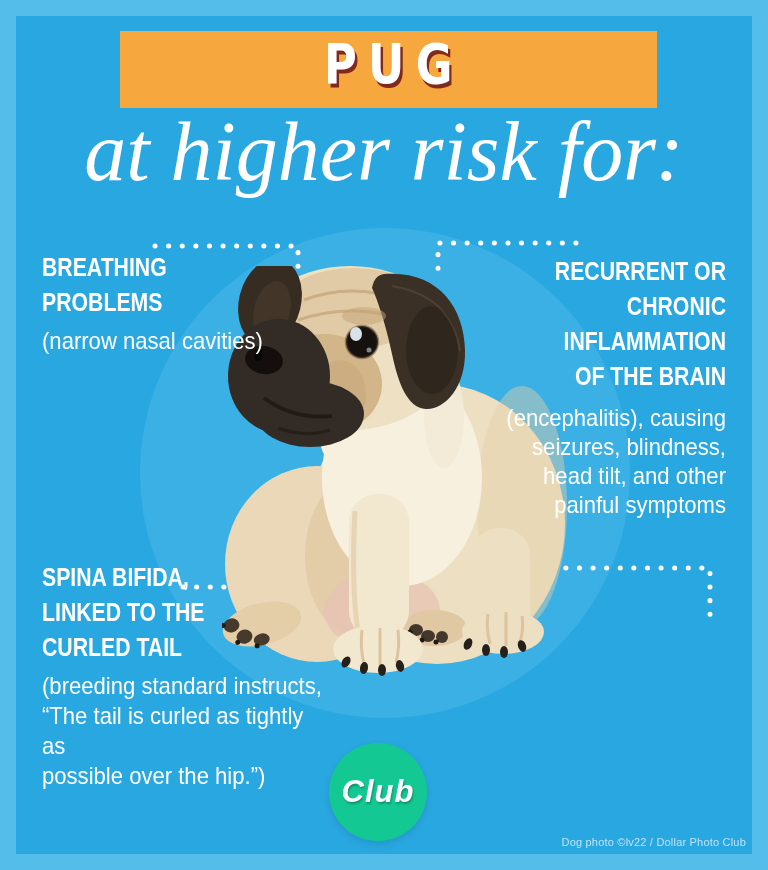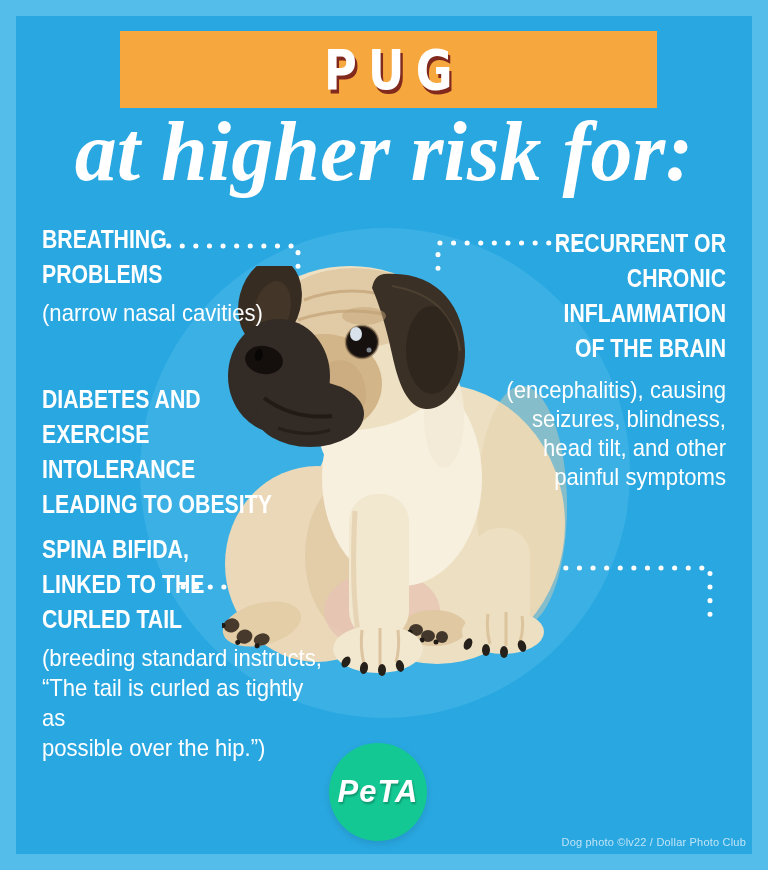--- a/index.html
+++ b/index.html
@@ -1,27 +1,27 @@
 <!DOCTYPE html>
 <html style="--frame: #55bdea; --bg: #29a7e0; --circle: #3ab0e5; --banner_bg: #f6a73e; --banner_shadow: #80291c; --text: #ffffff; --logo_bg: #13c893; --credit: #bfe4f6;"><head>
 <meta charset="utf-8">
 <style>
   html,body{margin:0;padding:0;}
   body{width:768px;height:870px;font-family:"Liberation Sans",sans-serif;}
   .poster{position:relative;width:768px;height:870px;background:var(--frame);overflow:hidden;}
   .inner{position:absolute;left:16px;top:16px;right:16px;bottom:16px;background:var(--bg);}
   .bg-circle{position:absolute;left:140px;top:228px;width:490px;height:490px;border-radius:50%;background:var(--circle);}
   .banner{position:absolute;left:120px;top:31px;width:537px;height:77px;background:var(--banner_bg);
-          display:flex;align-items:center;justify-content:center;}
+          display:flex;justify-content:center;}
   .banner-text{font-family:"DejaVu Sans",sans-serif;font-weight:700;font-size:56px;color:var(--text);
           letter-spacing:14px;padding-left:14px;transform:scaleX(.8);
           text-shadow:3px 4px 0 var(--banner_shadow);}
   .title{position:absolute;left:0;right:0;top:104px;text-align:center;color:var(--text);
-          font-family:"Liberation Serif",serif;font-style:italic;font-size:84px;line-height:96px;font-weight:bold;}
-  .risk{position:absolute;color:var(--text);}
+          font-family:"Liberation Serif",serif;font-style:italic;font-size:84px;line-height:96px;}
+  .risk{position:absolute;color:var(--text);margin-top:28px;}
   .risk.left{left:42px;width:310px;text-align:left;}
   .risk.right{right:42px;width:330px;text-align:right;}
   .risk-heading{font-weight:700;font-size:25px;line-height:35px;letter-spacing:0;}
   .risk-detail{font-weight:400;font-size:24px;line-height:30px;margin-top:6px;}
   .risk.right .risk-detail{line-height:29px;margin-top:9px;}
   .risk.left .risk-heading,.risk.left .risk-detail{transform:scaleX(.85);transform-origin:left top;}
   .risk.right .risk-heading,.risk.right .risk-detail{transform:scaleX(.85);transform-origin:right top;}
   .risk.left .risk-detail,.risk.right .risk-detail{transform:scaleX(.92);}
   .risk.left .risk-detail{transform-origin:left top;}
   .risk.right .risk-detail{transform-origin:right top;}
@@ -136,27 +136,20 @@
   <div class="risk left" style="top:222px">
     <div class="risk-heading">
       <div>BREATHING</div>
       <div>PROBLEMS</div>
     </div>
     <div class="risk-detail">
       <div>(narrow nasal cavities)</div>
     </div>
   </div>
 
-  <div class="risk left" style="top:382px">
-    <div class="risk-heading">
-      <div>DIABETES AND</div>
-      <div>EXERCISE INTOLERANCE</div>
-      <div>LEADING TO OBESITY</div>
-    </div>
-  </div>
 
   <div class="risk right" style="top:226px">
     <div class="risk-heading">
       <div>RECURRENT OR</div>
       <div>CHRONIC</div>
       <div>INFLAMMATION</div>
       <div>OF THE BRAIN</div>
     </div>
     <div class="risk-detail">
       <div>(encephalitis), causing</div>
@@ -174,17 +167,17 @@
     </div>
     <div class="risk-detail">
       <div>(breeding standard instructs,</div>
       <div>“The tail is curled as tightly as</div>
       <div>possible over the hip.”)</div>
     </div>
   </div>
 
 
   <div class="logo">
-    <span class="logo-text">PeTA</span>
+    <span class="logo-text">Club</span>
   </div>
 
   <div class="credit">Dog photo ©lv22  / Dollar Photo Club</div>
 </div>
 
 </body></html>

